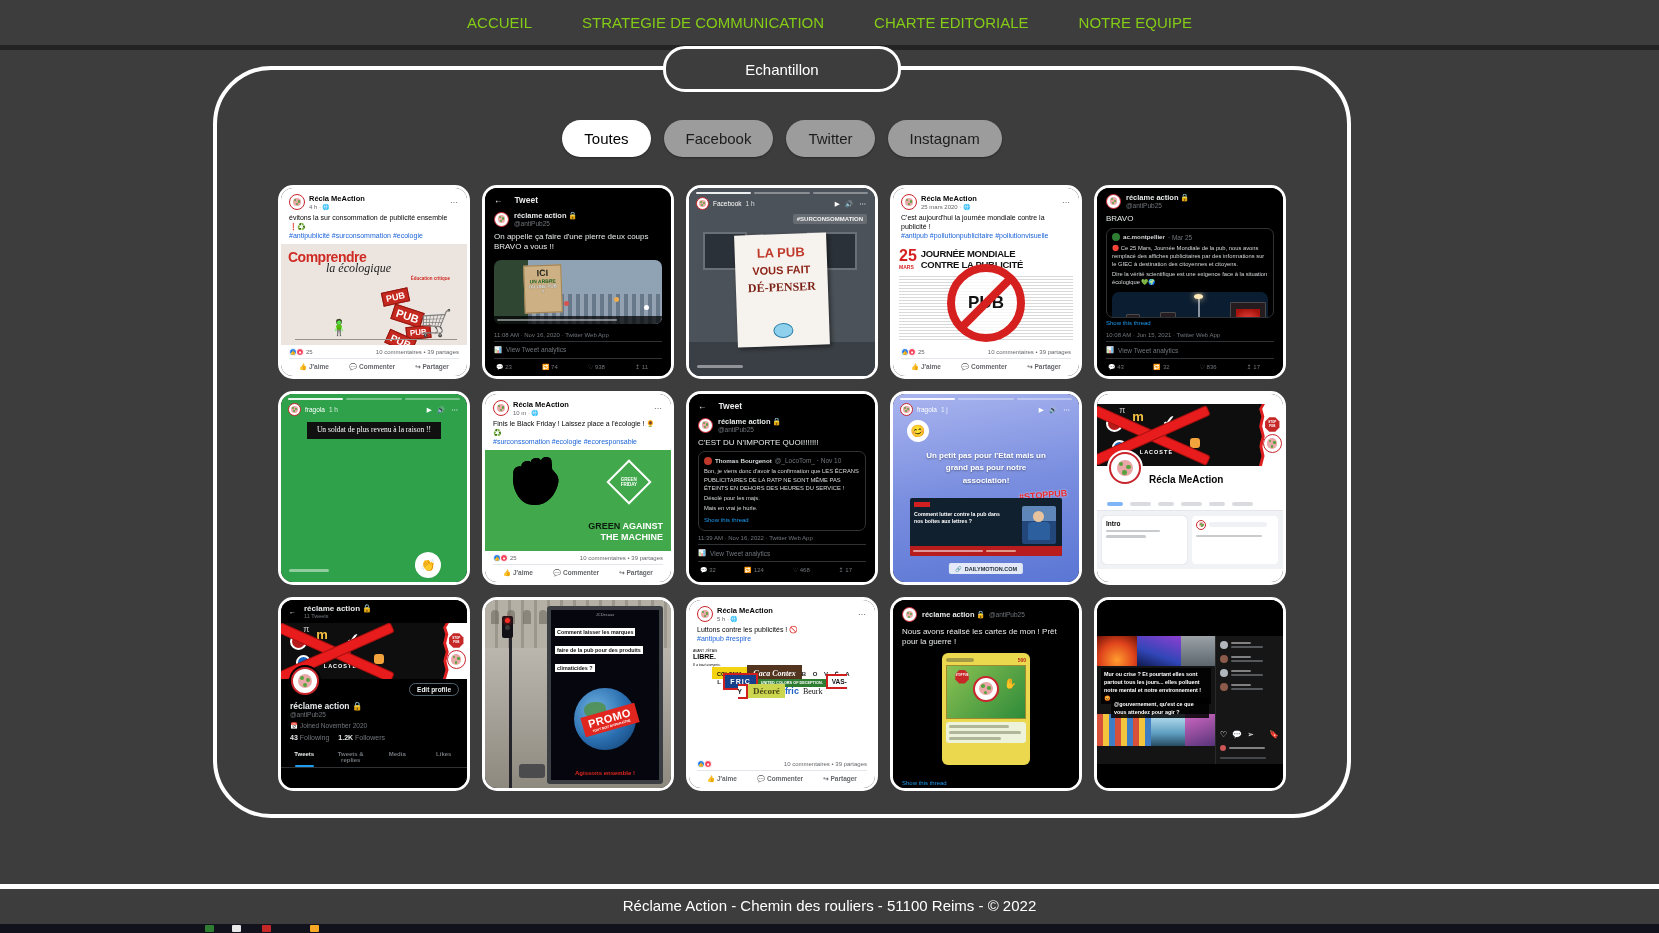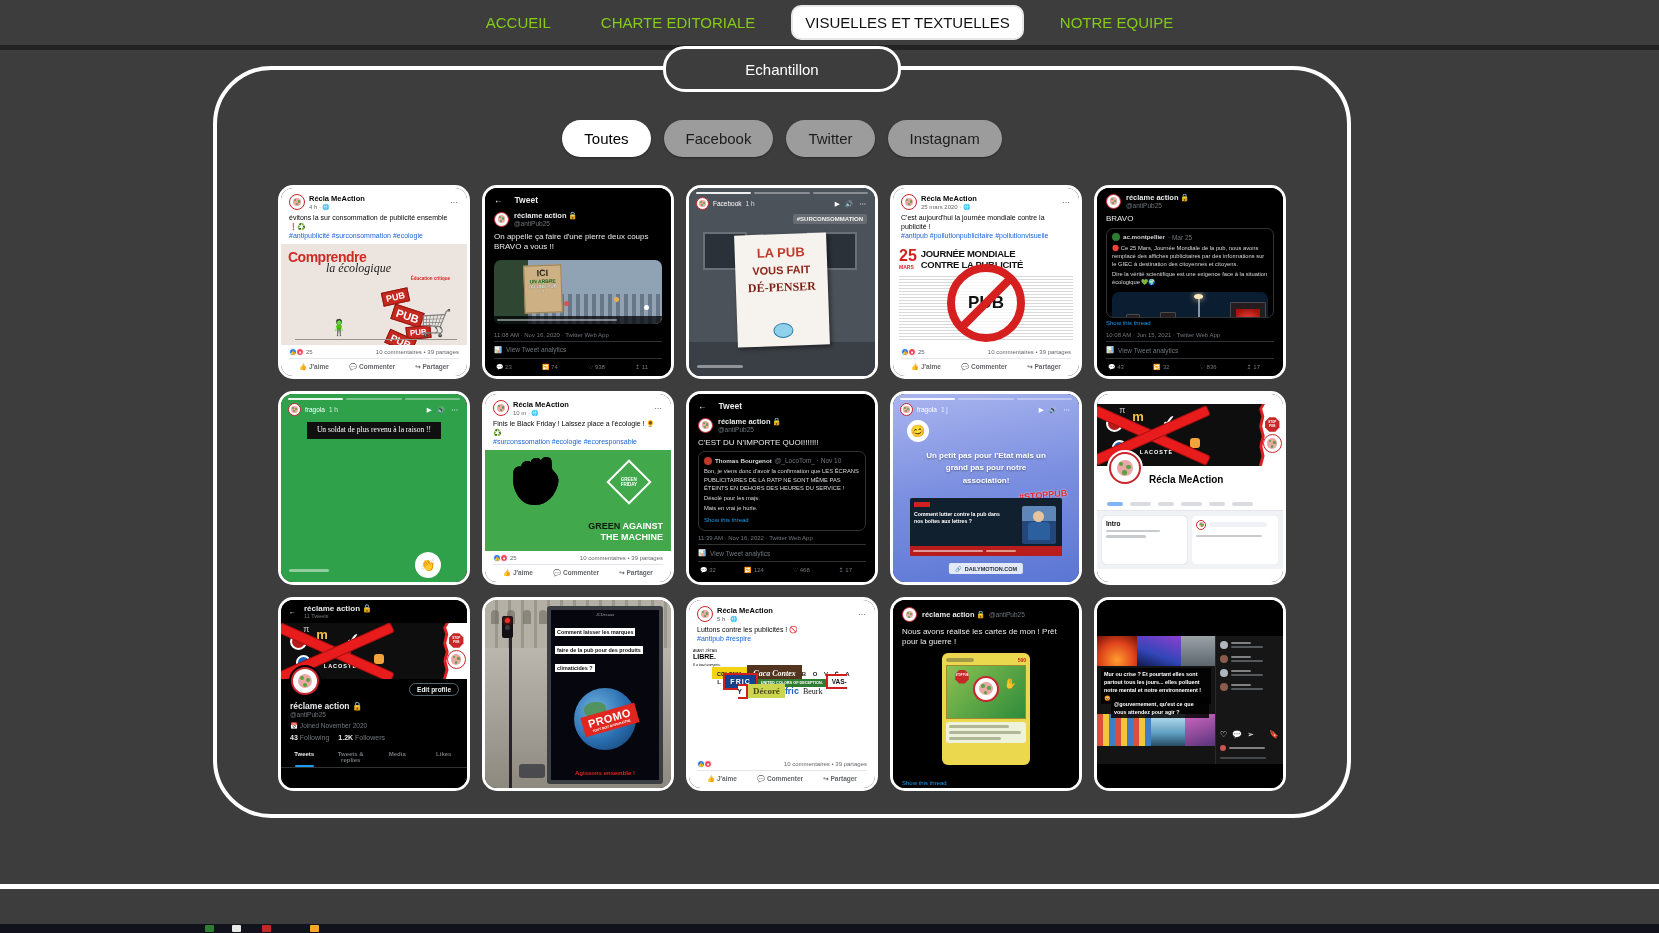--- a/index.html
+++ b/index.html
@@ -89,22 +89,22 @@
                clip-path:polygon(16% 0,100% 0,100% 100%,2% 100%,14% 84%,4% 68%,15% 52%,3% 36%,13% 20%,3% 8%);}
   .cover-white-wrap{position:absolute;right:0;top:0;bottom:0;width:34%;filter:drop-shadow(-3px 0 0 #e02020)}
   .insta{background:#000;height:100%;display:flex}
 </style>
 </head>
 <body>
 
 <div class="page">
   <nav class="navbar" id="nav">
       <div class="nav-item">ACCUEIL</div>
+      <div class="nav-item">STRATEGIE DE COMMUNICATION</div>
       <div class="nav-item">CHARTE EDITORIALE</div>
-      <div class="nav-item active">VISUELLES ET TEXTUELLES</div>
       <div class="nav-item">NOTRE EQUIPE</div>
     </nav>
 
   <div class="panel">
     <div class="panel-title">
       <span>Echantillon</span>
     </div>
     <div class="filters" id="filters">
         <button class="filter-btn active">Toutes</button>
         <button class="filter-btn">Facebook</button>
@@ -802,19 +802,22 @@
                 <div class="skel" style="width: 36px; height: 2.2px; background: rgb(215, 218, 221);"></div>
               </div>
               <div class="skel" style="width: 46px; height: 2.2px; background: rgb(110, 114, 119);"></div>
             </div>
           </div>
         </div>
       </div>
   </div>
 
   <div class="site-sep"></div>
+  <div class="footer">
+    <span>Réclame Action - Chemin des rouliers - 51100 Reims - © 2022</span>
+  </div>
   <div class="bottom-strip" id="strip">
       <div class="strip-dot" style="left: 205px; background: rgb(46, 125, 50);"></div>
       <div class="strip-dot" style="left: 232px; background: rgb(232, 232, 232);"></div>
       <div class="strip-dot" style="left: 262px; background: rgb(198, 40, 40);"></div>
       <div class="strip-dot" style="left: 310px; background: rgb(249, 168, 37);"></div>
     </div>
 </div>
 
 </body></html>

